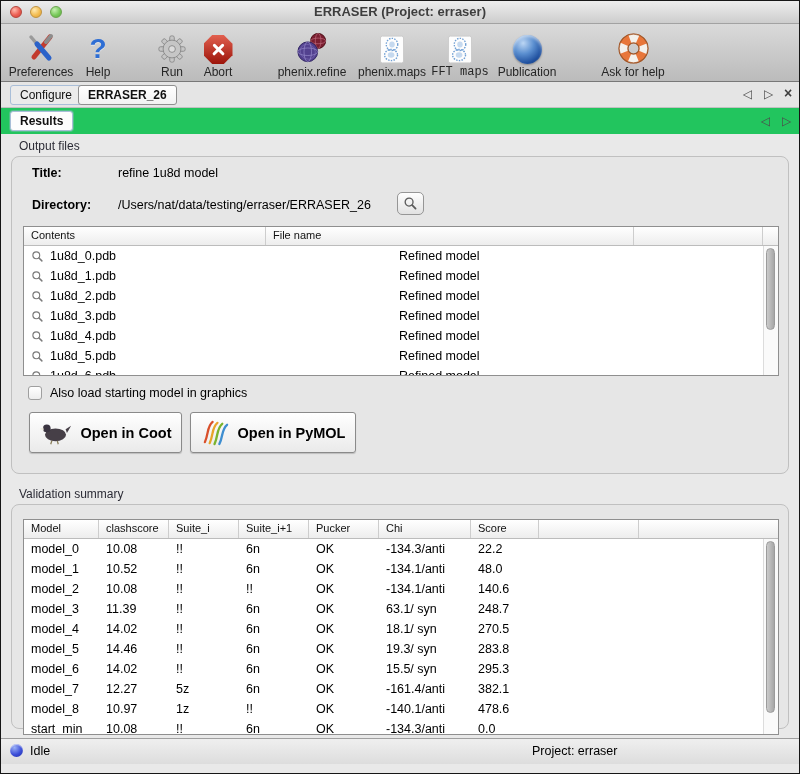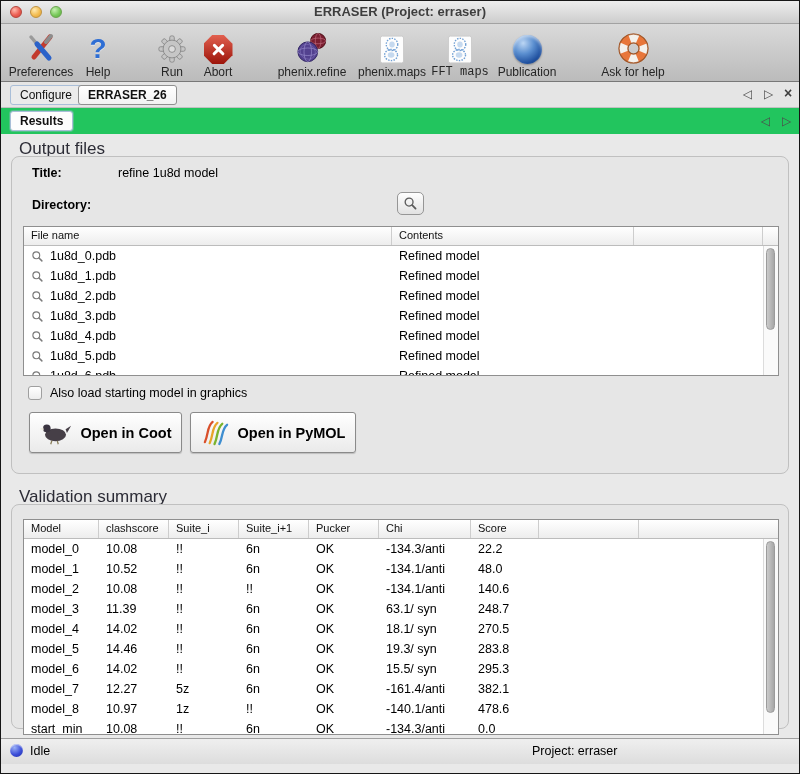--- a/index.html
+++ b/index.html
@@ -44,21 +44,21 @@
   .tab { position:absolute; height:18px; line-height:18px; padding:0 9px;
     font-size:12px; border-radius:3px; white-space:nowrap; color:#111; }
   .tab-configure { left:9px; top:3px; border:1px solid #a9bed8; background:#ebebeb; }
   .tab-erraser { left:77px; top:3px; border:1px solid #8f8f8f;
     background:linear-gradient(#ffffff,#f2f2f2); font-weight:bold; }
   .tab-results { left:9px; top:3px; border:1px solid #a9bed8; background:#fdfdfd;
     font-weight:bold; box-shadow:0 0 0 1px rgba(169,190,216,.35); }
   .nav { position:absolute; font-size:12px; color:#4c4c4c; top:5px; }
   .nav-close { font-size:14px; font-weight:bold; color:#3e3e3e; top:3px; }
   
-  .glabel { position:absolute; left:18px; font-size:17px; color:#2c2c36; }
+  .glabel { position:absolute; left:18px; font-size:12px; color:#2c2c36; }
   .gbox { position:absolute; left:10px; width:778px; border:1px solid #c0c0c0;
     border-radius:8px; background:#e6e6e6; box-sizing:border-box; }
   #gbox1 { top:155px; height:318px; }
   #gbox2 { top:503px; height:225px; }
   .flabel { position:absolute; font-weight:bold; font-size:12.5px; color:#000; white-space:nowrap; }
   .fvalue { position:absolute; font-size:12.5px; color:#000; white-space:nowrap; }
   .browse-btn { position:absolute; left:385px; top:35px; width:27px; height:23px;
     border:1px solid #969696; border-radius:5px;
     background:linear-gradient(#fefefe,#e2e2e2); display:flex; align-items:center; justify-content:center;
     box-sizing:border-box; }
@@ -239,32 +239,33 @@
     <span class="nav" style="left:781px;top:6px;">▷</span>
   </div>
 
   <div class="glabel" style="top:138px;">Output files</div>
   <div class="gbox" id="gbox1">
 
     <span class="flabel" style="left:20px;top:9px;">Title:</span>
     <span class="fvalue" style="left:106px;top:9px;">refine 1u8d model</span>
 
     <span class="flabel" style="left:20px;top:41px;">Directory:</span>
+    <span class="fvalue" style="left:106px;top:41px;">/Users/nat/data/testing/erraser/ERRASER_26</span>
 
     <span class="browse-btn">
       <svg width="15" height="15" viewBox="0 0 16 16">
         <circle cx="6.5" cy="6.5" r="4.2" fill="none" stroke="#5a5a5a" stroke-width="1.4"></circle>
         <line x1="9.8" y1="9.8" x2="13.4" y2="13.4" stroke="#5a5a5a" stroke-width="1.9" stroke-linecap="round"></line>
       </svg>
     </span>
 
     <div class="listbox" id="filetable">
       <div class="lhead">
+        <span class="hc fc1">Contents</span>
         <span class="hc fc0" style="display:block;">File name</span>
-        <span class="hc fc1">Contents</span>
         <span class="hc" style="width:129px;"></span>
         <span class="hc hfill"></span>
       </div>
 
       <div class="row">
         <span class="cell fc0">
           <svg width="13" height="13" viewBox="0 0 16 16">
               <circle cx="6.5" cy="6.5" r="4.2" fill="none" stroke="#7a7a7a" stroke-width="1.4"></circle>
               <line x1="9.8" y1="9.8" x2="13.4" y2="13.4" stroke="#7a7a7a" stroke-width="1.8" stroke-linecap="round"></line>
             </svg>

